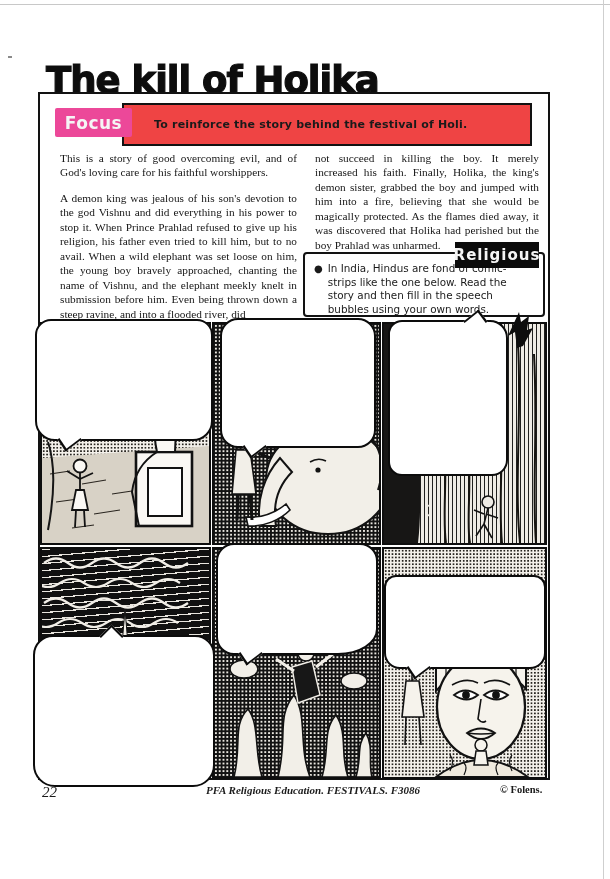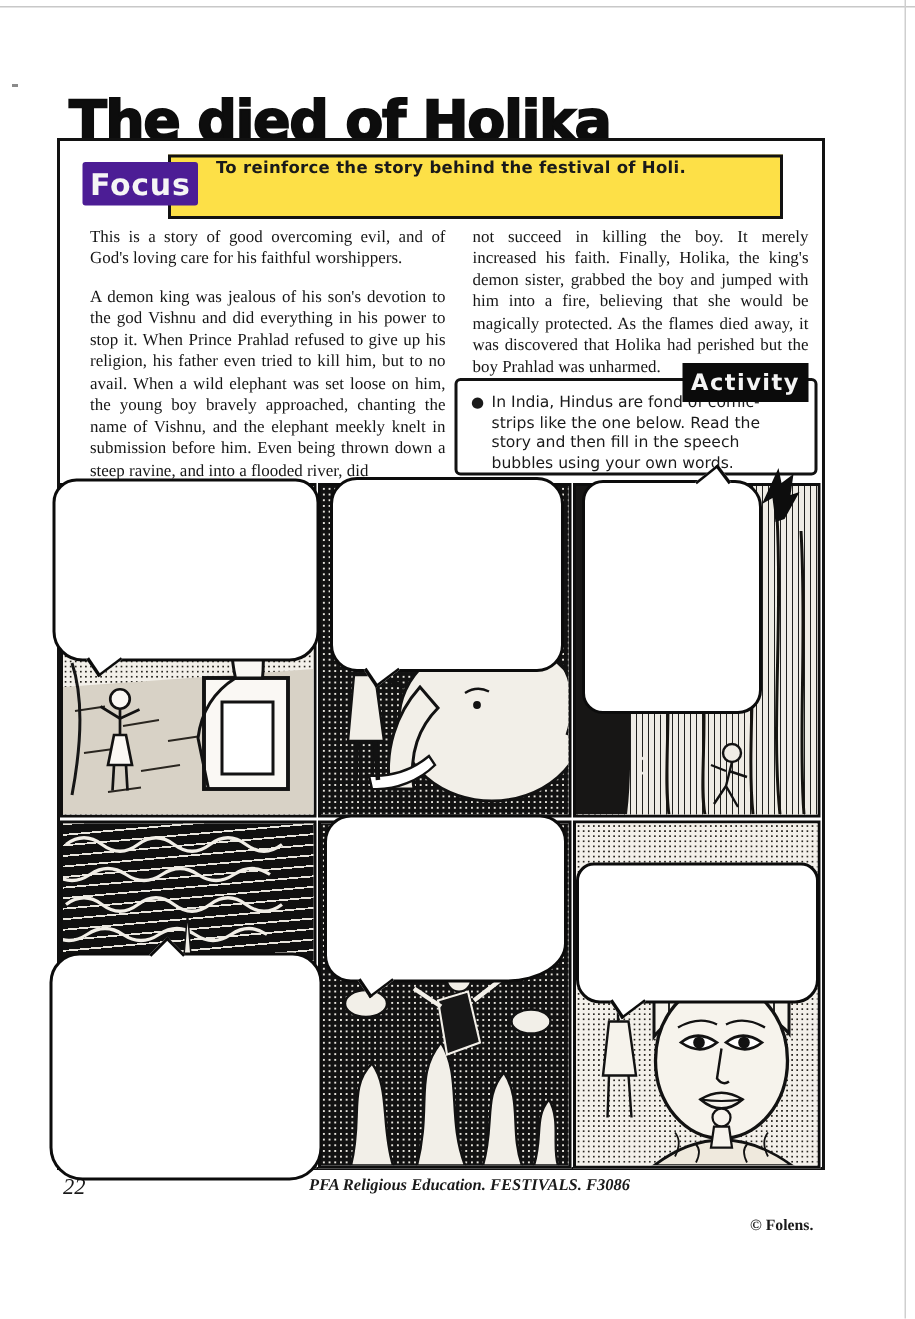--- a/index.html
+++ b/index.html
@@ -19,33 +19,33 @@
     font-weight:800;font-size:37px;letter-spacing:-1px;color:#0d0d0d;
     -webkit-text-stroke:1.2px #0d0d0d;
   }
 
   .page-frame{
     position:absolute;left:38px;top:92px;width:508px;height:684px;
     border:2.5px solid #121212;background:#ffffff;
   }
 
   .focus-box{
-    position:absolute;left:112px;top:103px;width:406px;height:39px;
-    border:2.5px solid #121212;background:#fde047;
-    display:flex;
+    position:absolute;left:122px;top:103px;width:406px;height:39px;
+    border:2.5px solid #121212;background:#ef4444;
+    display:flex;align-items:center;
   }
   .focus-text{
     padding-left:30px;
     font-family:"DejaVu Sans", sans-serif;
     font-weight:700;font-size:11px;color:#1a1a1a;letter-spacing:.2px;
   }
   .focus-label{
     position:absolute;left:55px;top:108px;width:77px;height:29px;
-    background:#4c1d95;color:#f5f5f5;
-    font-family:"DejaVu Sans", sans-serif;font-size:20px;font-weight:600;
+    background:#ec4899;color:#f5f5f5;
+    font-family:"DejaVu Sans", sans-serif;font-size:17px;font-weight:600;
     display:flex;align-items:center;justify-content:center;letter-spacing:.5px;
     border-radius:2px;
   }
 
   .col{position:absolute;top:151px;font-size:11.3px;line-height:1.28;text-align:justify;color:#161616;}
   .col p{margin:0 0 11px 12px;}
   .col-left{left:48px;width:249px;}
   .col-right{left:303px;width:236px;}
 
   .activity-box{
@@ -114,30 +114,30 @@
   .b6{left:0px;top:26px;width:158px;height:90px;border-radius:12px 12px 16px 16px;}
 
   .arrow-up{position:absolute;right:10px;top:-14px;z-index:4;}
 
   
   .footer-pagenum{position:absolute;left:42px;top:784px;font-size:15px;color:#1a1a1a;font-style:italic;}
   .footer-center{
     position:absolute;left:120px;top:784px;width:300px;text-align:right;
     font-style:italic;font-weight:700;font-size:11px;color:#1a1a1a;
   }
-  .footer-right{position:absolute;left:500px;top:784px;font-weight:700;font-size:10.5px;color:#1a1a1a;margin-top:28px;}
+  .footer-right{position:absolute;left:500px;top:784px;font-weight:700;font-size:10.5px;color:#1a1a1a;}
 </style>
 </head>
 <body>
 
 <div class="scan-top"></div>
 <div class="scan-right"></div>
 <div class="scan-mark"></div>
 
-<h1 class="title">The died of Holika</h1>
+<h1 class="title">The kill of Holika</h1>
 
 <div class="page-frame"></div>
 
 <div class="focus-box">
   <span class="focus-text">To reinforce the story behind the festival of Holi.</span>
 </div>
 <div class="focus-label">Focus</div>
 
 <div class="col col-left">
   <p>This is a story of good overcoming evil, and of God's loving care for his faithful worshippers.</p>
@@ -146,21 +146,21 @@
 <div class="col col-right">
   <p>not succeed in killing the boy. It merely increased his faith.  Finally, Holika, the king's demon sister, grabbed the boy and jumped with him into a fire, believing that she would be magically protected. As the flames died away, it was discovered that Holika had perished but the boy Prahlad was unharmed.</p>
 </div>
 
 <div class="activity-box">
   <div class="activity-body">
     <span class="activity-bullet">●</span>
     <span>In India, Hindus are fond of comic-strips like the one below.  Read the story and then fill in the speech bubbles using your own words.</span>
   </div>
 </div>
-<div class="activity-label">Activity</div>
+<div class="activity-label">Religious</div>
 
 <div class="panel p1">
   <div class="art art-full dots-light">
     <svg viewBox="0 0 167 219" width="167" height="219">
       <path d="M0 134 L167 122 L167 219 L0 219 Z" fill="#d8d2c6"></path>
       <g stroke="#2a2620" stroke-width="1.2" fill="none">
         <path d="M8 150 l20 -3 M40 160 l24 -4 M14 178 l22 -3 M52 190 l26 -4 M30 204 l22 -3 M70 170 l20 -3"></path>
       </g>
       <path d="M6 118 C14 142 12 174 6 206" stroke="#161616" stroke-width="2" fill="none"></path>
       <rect x="94" y="128" width="56" height="74" fill="#faf8f4" stroke="#121212" stroke-width="2.6"></rect>

